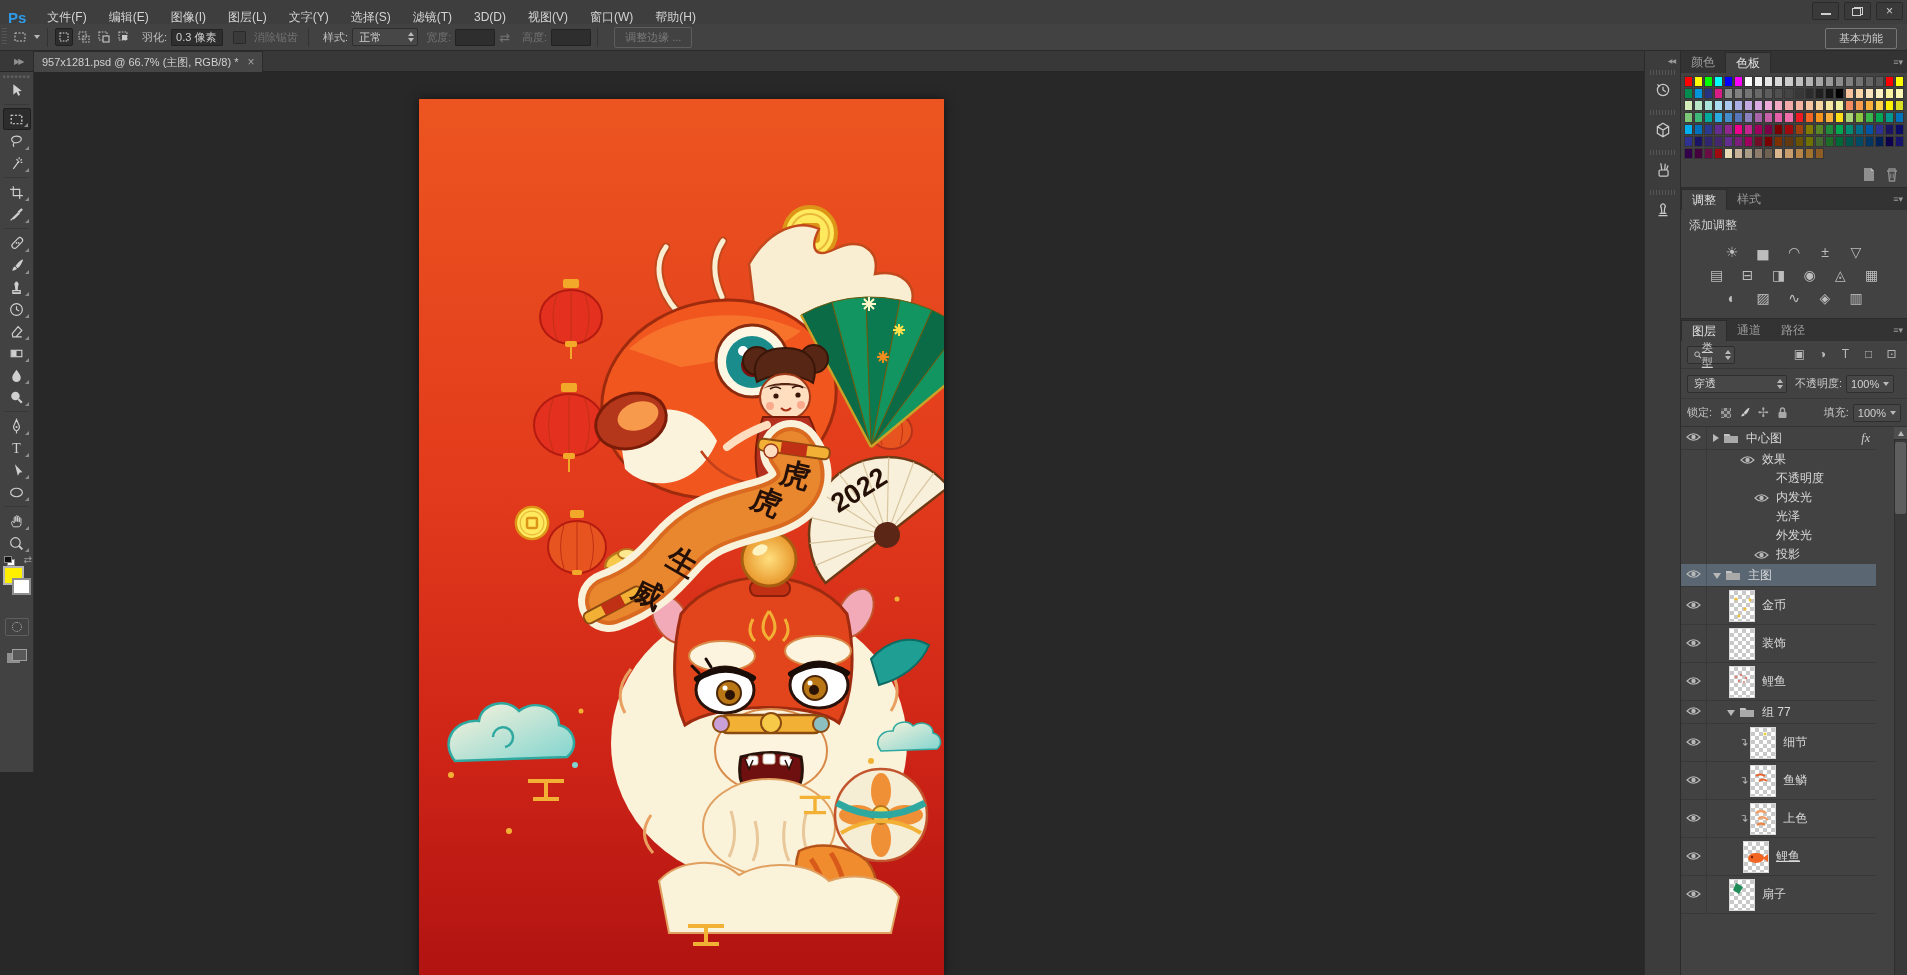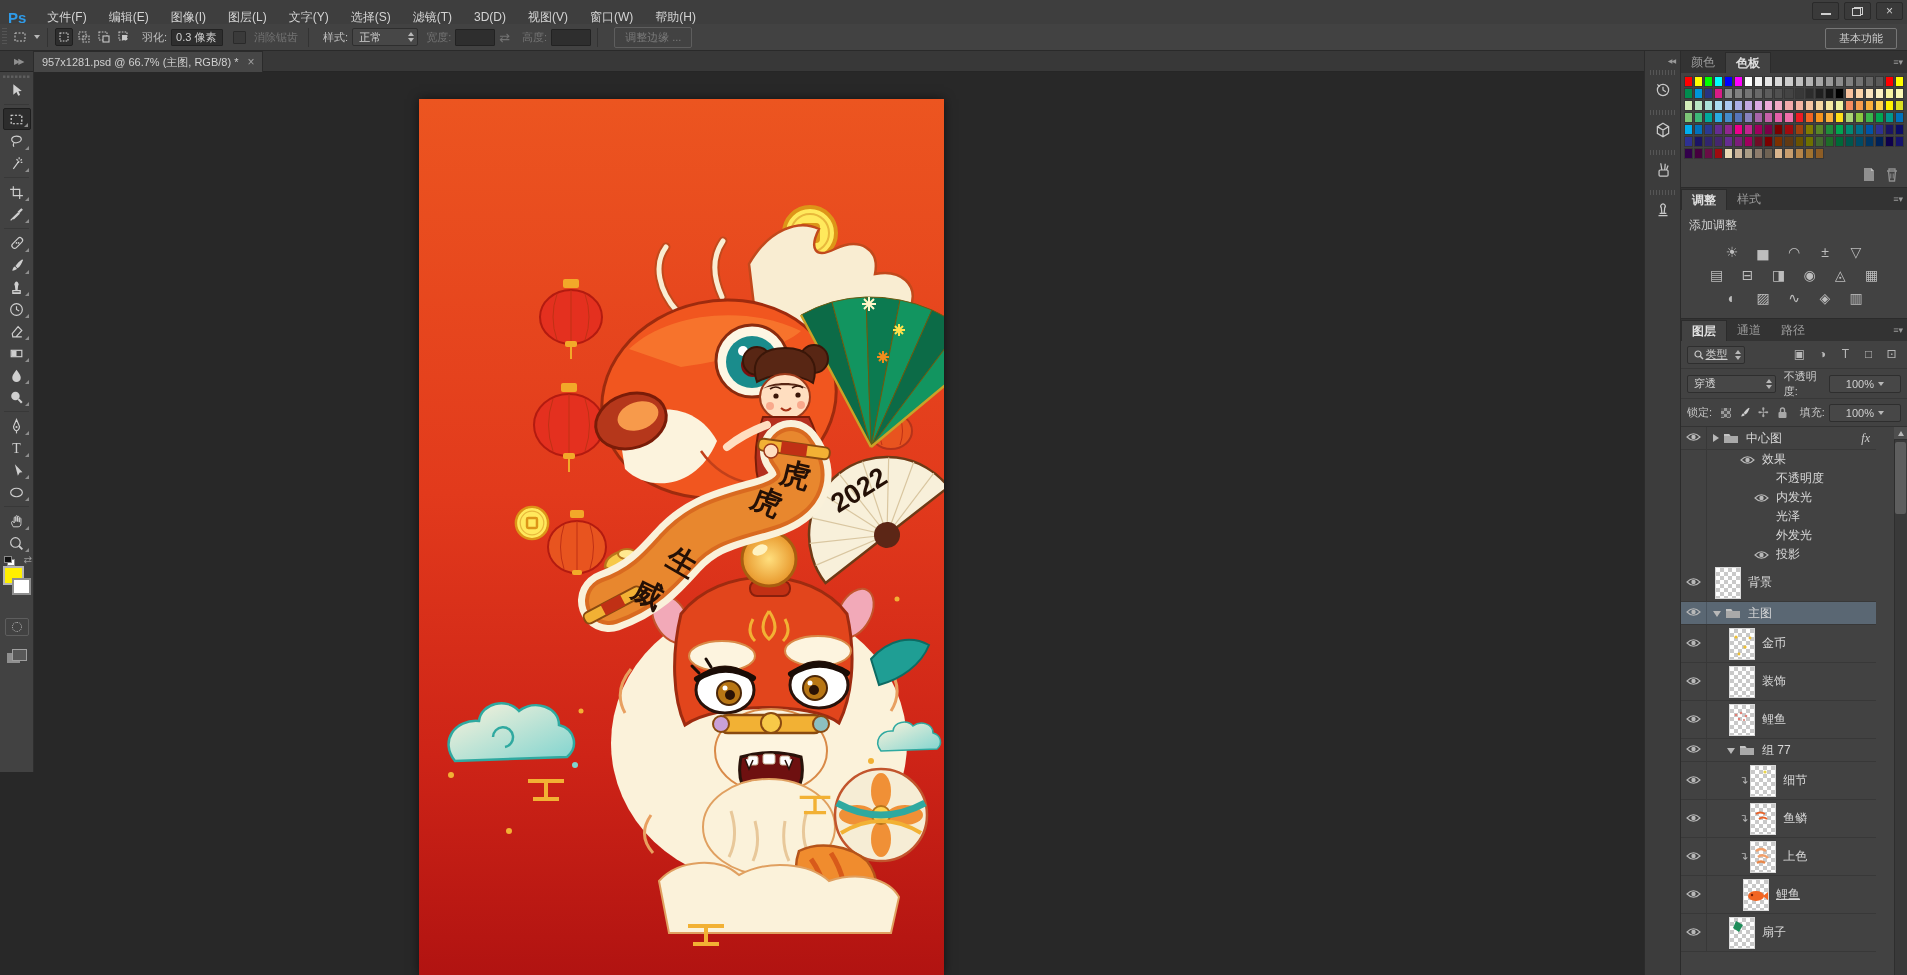--- a/index.html
+++ b/index.html
@@ -83,40 +83,40 @@
   #strip-collapse { text-align:right; color:#9A9A9A; font-size:6px; padding:6px 5px 2px 0; letter-spacing:-1px; }
   .strip-block { margin:4px 0 8px; }
   .strip-grip { height:5px; margin:0 5px 3px; background:repeating-linear-gradient(90deg,#565656 0 1px,transparent 1px 3px); }
   .strip-icon { width:26px; height:24px; margin:0 auto; display:flex; align-items:center; justify-content:center; }
 
   
   #dock { position:absolute; left:1680px; top:51px; width:227px; height:924px; background:#424242; border-left:1px solid #2B2B2B;
     display:flex; flex-direction:column; font-size:12px; }
   .panel-tabs { height:22px; background:#333333; display:flex; align-items:flex-end; position:relative; flex:none; }
   .panel-tab { height:21px; line-height:21px; padding:0 10px; font-size:12px; color:#9A9A9A; background:#333333; }
-  .panel-tab.active { background:#424242; color:#E0E0E0; border:1px solid #2B2B2B; border-bottom:none;font-weight:bold; }
+  .panel-tab.active { background:#424242; color:#E0E0E0; border:1px solid #2B2B2B; border-bottom:none; }
   .panel-menu { position:absolute; right:4px; top:6px; color:#9A9A9A; font-size:9px; }
 
   #swatch-grid { padding:3px; display:grid; grid-template-columns:repeat(22,1fr); gap:1px; background:#424242; flex:none; }
   .swatch { height:11px; border:1px solid #363636; }
   #swatch-footer { height:26px; flex:none; display:flex; align-items:center; justify-content:flex-end; gap:8px; padding-right:8px; background:#424242; border-bottom:1px solid #2B2B2B; }
 
   #adjust-body { flex:none; padding:4px 0 6px; background:#424242; border-bottom:1px solid #2B2B2B; }
   #adjust-label { color:#D0D0D0; padding:3px 8px 5px; font-size:12px; }
   .adj-row { display:flex; justify-content:center; gap:7px; margin:4px 0; }
   .adj-icon { width:24px; height:19px; color:#BDBDBD; font-size:14px; line-height:19px; text-align:center; }
 
   .layers-ctl { flex:none; display:flex; align-items:center; padding:0 6px; background:#424242; color:#C8C8C8; font-size:11px; }
   #filter-row { height:28px; border-bottom:1px solid #383838; }
-  #filter-dd { width:58px; justify-content:space-between;text-decoration:underline; }
+  #filter-dd { width:48px; justify-content:space-between;text-decoration:underline; }
   #filter-icons { margin-left:auto; display:flex; gap:4px; }
   .filter-icon { width:19px; height:17px; text-align:center; line-height:17px; color:#B8B8B8; font-size:12px; }
   #blend-row { height:30px; border-bottom:1px solid #383838; }
   #blend-dd { width:100px; justify-content:space-between; }
-  .mini-well { height:18px; background:#474747; border:1px solid #2E2E2E; border-radius:2px; display:flex; align-items:center; padding:0 16px; color:#D0D0D0; }
+  .mini-well { height:18px; background:#474747; border:1px solid #2E2E2E; border-radius:2px; display:flex; align-items:center; padding:0 4px; color:#D0D0D0; }
   .dn-arrow { width:0; height:0; border-left:3px solid transparent; border-right:3px solid transparent; border-top:4px solid #B8B8B8; margin-left:4px; }
   #lock-row { height:28px; border-bottom:1px solid #333; }
   .lock-icon { width:17px; height:15px; display:flex; align-items:center; justify-content:center; color:#A8A8A8; font-size:12px; margin:0 1px; }
   .lock-checker { width:10px; height:10px;
     background-image:linear-gradient(45deg,#9a9a9a 25%,transparent 25%,transparent 75%,#9a9a9a 75%),linear-gradient(45deg,#9a9a9a 25%,#555 25%,#555 75%,#9a9a9a 75%);
     background-size:6px 6px; background-position:0 0,3px 3px; }
 
   #layers-list { position:relative; flex:1; background:#424242; overflow:hidden; padding-right:31px; }
   .row { position:relative; display:flex; align-items:stretch; background:#424242; border-bottom:1px solid #383838; }
   .row.selected { background:#5A6773; }
@@ -1005,32 +1005,20 @@
             <div class="rowcontent">
               <span class="sub-eye" style="margin-left: 42px;">
                 <svg width="15" height="10" viewBox="0 0 15 10">
                   <path d="M1 5 Q7.5 -1.5 14 5 Q7.5 11.5 1 5 Z" fill="none" stroke="#B8B8B8" stroke-width="1.1"></path>
                   <circle cx="7.5" cy="5" r="2.2" fill="#B8B8B8"></circle>
                 </svg>
               </span>
               <span class="lname">投影</span>
             </div>
           </div>
-          <div class="row h-thumb">
-            <div class="eyecol">
-              <span><svg width="15" height="10" viewBox="0 0 15 10">
-                  <path d="M1 5 Q7.5 -1.5 14 5 Q7.5 11.5 1 5 Z" fill="none" stroke="#B8B8B8" stroke-width="1.1"></path>
-                  <circle cx="7.5" cy="5" r="2.2" fill="#B8B8B8"></circle>
-                </svg></span>
-            </div>
-            <div class="rowcontent">
-              <span class="thumb" style="margin-left: 4px;"></span>
-              <span class="lname">背景</span>
-            </div>
-          </div>
           <div class="row h-group selected">
             <div class="eyecol">
               <span><svg width="15" height="10" viewBox="0 0 15 10">
                   <path d="M1 5 Q7.5 -1.5 14 5 Q7.5 11.5 1 5 Z" fill="none" stroke="#B8B8B8" stroke-width="1.1"></path>
                   <circle cx="7.5" cy="5" r="2.2" fill="#B8B8B8"></circle>
                 </svg></span>
             </div>
             <div class="rowcontent">
               <span class="caret down" style="margin-left: 2px;"></span>
               <span style="margin-left: 4px; display: inline-flex;">

